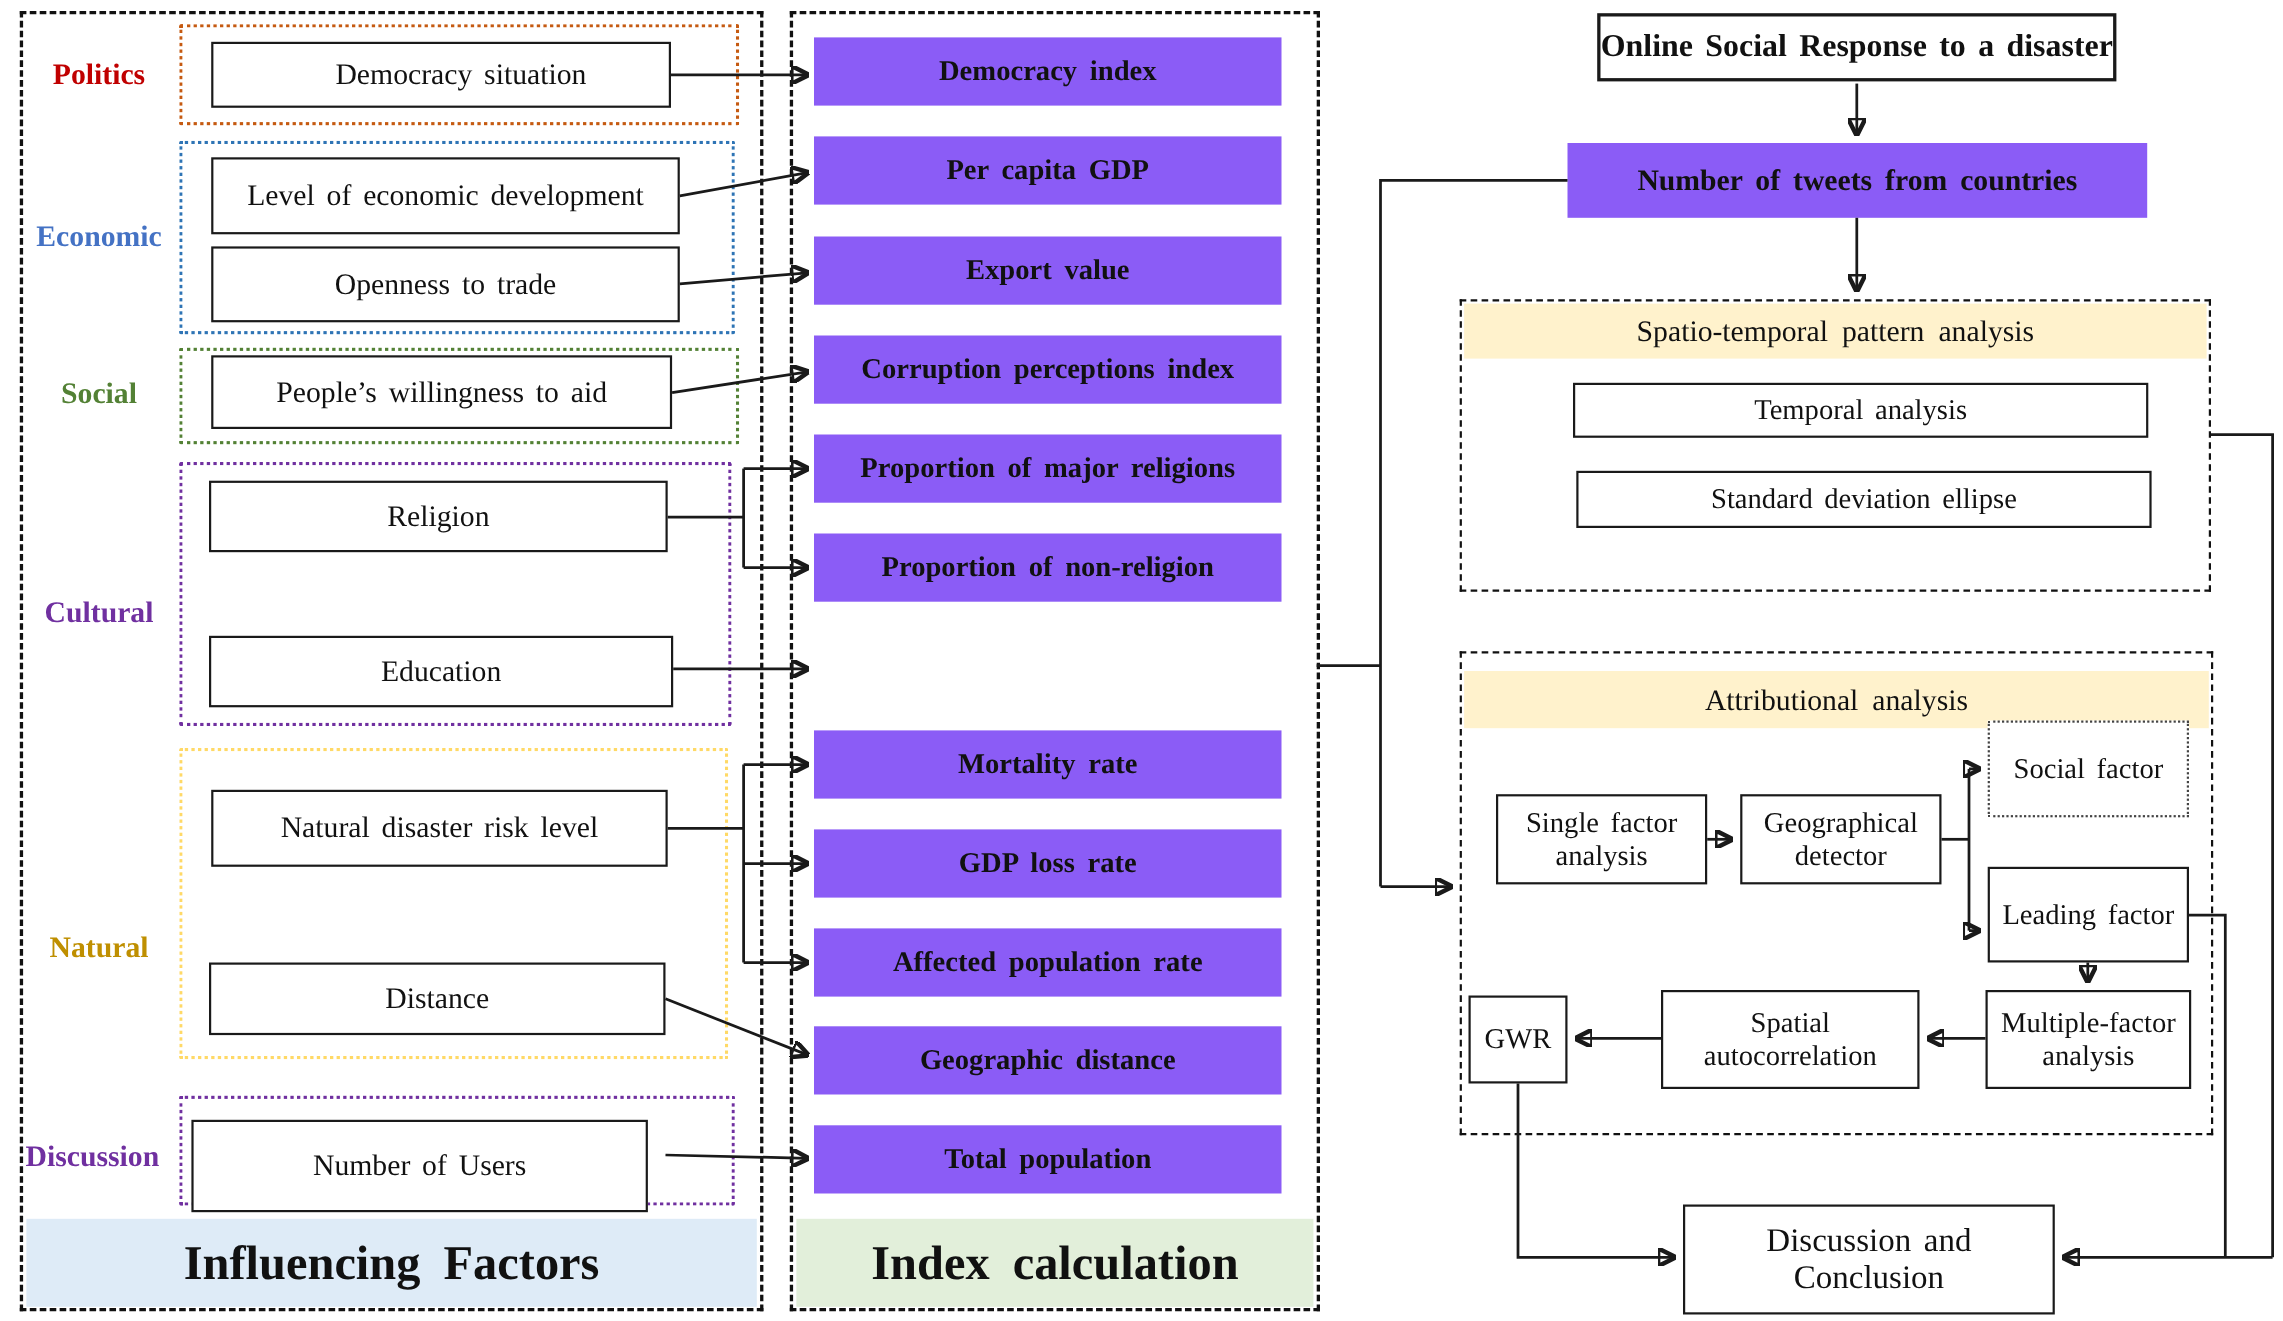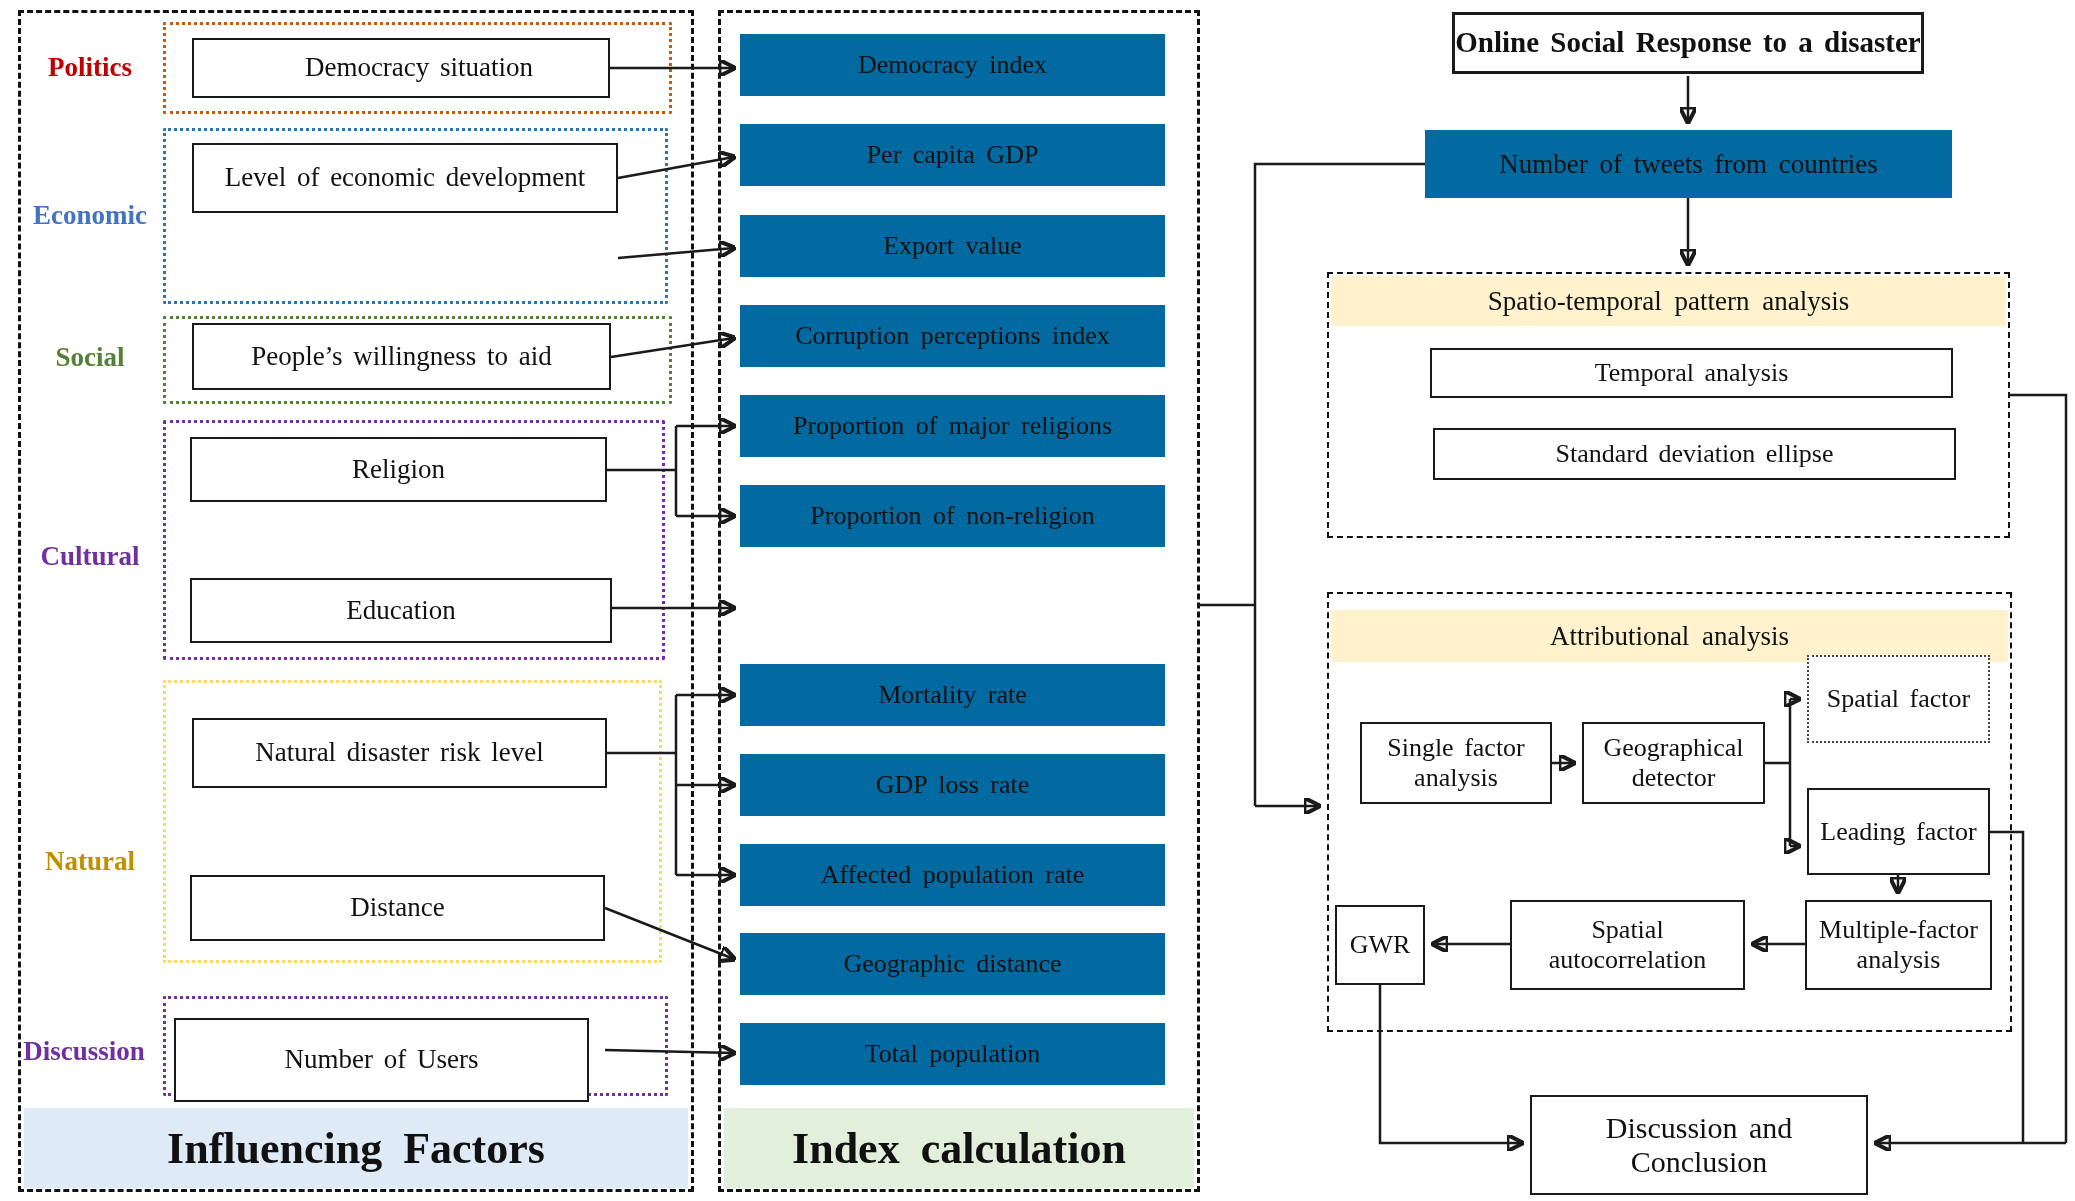--- a/index.html
+++ b/index.html
@@ -6,22 +6,22 @@
   #stage{
     position:relative;width:2075px;height:1201px;background:#fff;
     font-family:"Liberation Serif","DejaVu Serif",serif;color:#111;
     overflow:hidden;
   }
   .dashed-panel{position:absolute;border:3px dashed #111;box-sizing:border-box;background:transparent;}
   .group{position:absolute;border:3.5px dotted;box-sizing:border-box;border-radius:2px;}
   .wbox{position:absolute;border:2.5px solid #1a1a1a;background:#fff;box-sizing:border-box;
         display:flex;align-items:center;justify-content:center;text-align:center;
         font-size:27px;word-spacing:4px;line-height:1.15;}
-  .gray-item{position:absolute;background:#0369a1;display:flex;align-items:center;justify-content:center;
-        text-align:center;font-size:26px;word-spacing:5px;}
+  .gray-item{position:absolute;background:#8b5cf6;display:flex;align-items:center;justify-content:center;
+        text-align:center;font-size:26px;word-spacing:5px;font-weight:bold;}
   .cat-label{position:absolute;font-weight:bold;font-size:27px;display:flex;align-items:center;
         justify-content:center;text-align:left;white-space:nowrap;}
   .banner{position:absolute;display:flex;align-items:center;justify-content:center;
         font-weight:bold;font-size:44px;word-spacing:10px;}
   .yellow-head{position:absolute;background:#FFF2CC;display:flex;align-items:center;justify-content:center;
         font-size:27px;word-spacing:6px;}
   .lbl-politics{color:#C00000;} .lbl-economic{color:#4472C4;} .lbl-social{color:#538135;}
   .lbl-cultural{color:#7030A0;} .lbl-natural{color:#BF8F00;} .lbl-demographic{color:#7030A0;}
   .bdr-politics{border-color:#C55A11;} .bdr-economic{border-color:#2E74B5;} .bdr-social{border-color:#538135;}
   .bdr-cultural{border-color:#7030A0;} .bdr-natural{border-color:#FFD966;} .bdr-demographic{border-color:#7030A0;}
@@ -38,20 +38,21 @@
   <div class="dashed-panel" style="left:18px;top:10px;width:676px;height:1182px;"></div>
   <div class="banner" style="left:24px;top:1108px;width:664px;height:80px;background:#DEEBF7;">Influencing  Factors</div>
 
   <div class="group bdr-politics" style="left:163px;top:22px;width:509px;height:92px;"></div>
   <div class="cat-label lbl-politics" style="left:25px;top:52px;width:130px;">Politics</div>
   <div class="wbox" style="left:192px;top:38px;width:418px;height:60px;padding-left:36px;">Democracy  situation</div>
 
   <div class="group bdr-economic" style="left:163px;top:128px;width:505px;height:176px;"></div>
   <div class="cat-label lbl-economic" style="left:25px;top:200px;width:130px;">Economic</div>
   <div class="wbox" style="left:192px;top:143px;width:426px;height:70px;">Level  of economic  development</div>
+  <div class="wbox" style="left:192px;top:224px;width:426px;height:69px;">Openness  to trade</div>
 
   <div class="group bdr-social" style="left:163px;top:316px;width:509px;height:88px;"></div>
   <div class="cat-label lbl-social" style="left:25px;top:342px;width:130px;">Social</div>
   <div class="wbox" style="left:192px;top:323px;width:419px;height:67px;">People’s  willingness  to aid</div>
 
   <div class="group bdr-cultural" style="left:163px;top:420px;width:502px;height:240px;"></div>
   <div class="cat-label lbl-cultural" style="left:25px;top:541px;width:130px;">Cultural</div>
   <div class="wbox" style="left:190px;top:437px;width:417px;height:65px;">Religion</div>
   <div class="wbox" style="left:190px;top:578px;width:422px;height:65px;">Education</div>
 
@@ -84,21 +85,21 @@
 
   <div class="dashed-panel" style="left:1327px;top:272px;width:683px;height:266px;border-width:2.5px;"></div>
   <div class="yellow-head" style="left:1331px;top:276px;width:675px;height:50px;">Spatio-temporal  pattern  analysis</div>
   <div class="wbox" style="left:1430px;top:348px;width:523px;height:50px;font-size:26px;">Temporal analysis</div>
   <div class="wbox" style="left:1433px;top:428px;width:523px;height:52px;font-size:26px;">Standard deviation  ellipse</div>
 
   <div class="dashed-panel" style="left:1327px;top:592px;width:685px;height:440px;border-width:2.5px;"></div>
   <div class="yellow-head" style="left:1331px;top:596px;width:677px;height:52px;margin-top:14px;">Attributional  analysis</div>
   <div class="wbox" style="left:1360px;top:722px;width:192px;height:82px;font-size:26px;">Single  factor  analysis</div>
   <div class="wbox" style="left:1582px;top:722px;width:183px;height:82px;font-size:26px;">Geographical  detector</div>
-  <div class="wbox dotted-box" style="left:1807px;top:655px;width:183px;height:88px;font-size:26px;">Spatial factor</div>
+  <div class="wbox dotted-box" style="left:1807px;top:655px;width:183px;height:88px;font-size:26px;">Social factor</div>
   <div class="wbox" style="left:1807px;top:788px;width:183px;height:87px;font-size:26px;">Leading factor</div>
   <div class="wbox" style="left:1335px;top:905px;width:90px;height:80px;font-size:26px;">GWR</div>
   <div class="wbox" style="left:1510px;top:900px;width:235px;height:90px;font-size:26px;">Spatial autocorrelation</div>
   <div class="wbox" style="left:1805px;top:900px;width:187px;height:90px;font-size:26px;">Multiple-factor  analysis</div>
 
   <div class="wbox" style="left:1530px;top:1095px;width:338px;height:100px;font-size:30px;">Discussion and Conclusion</div>
 
   <svg id="connectors" xmlns="http://www.w3.org/2000/svg">
     <defs>
       <marker id="arr" viewBox="0 0 10 10" refX="9" refY="5" markerWidth="6.5" markerHeight="6.5" orient="auto-start-reverse">

